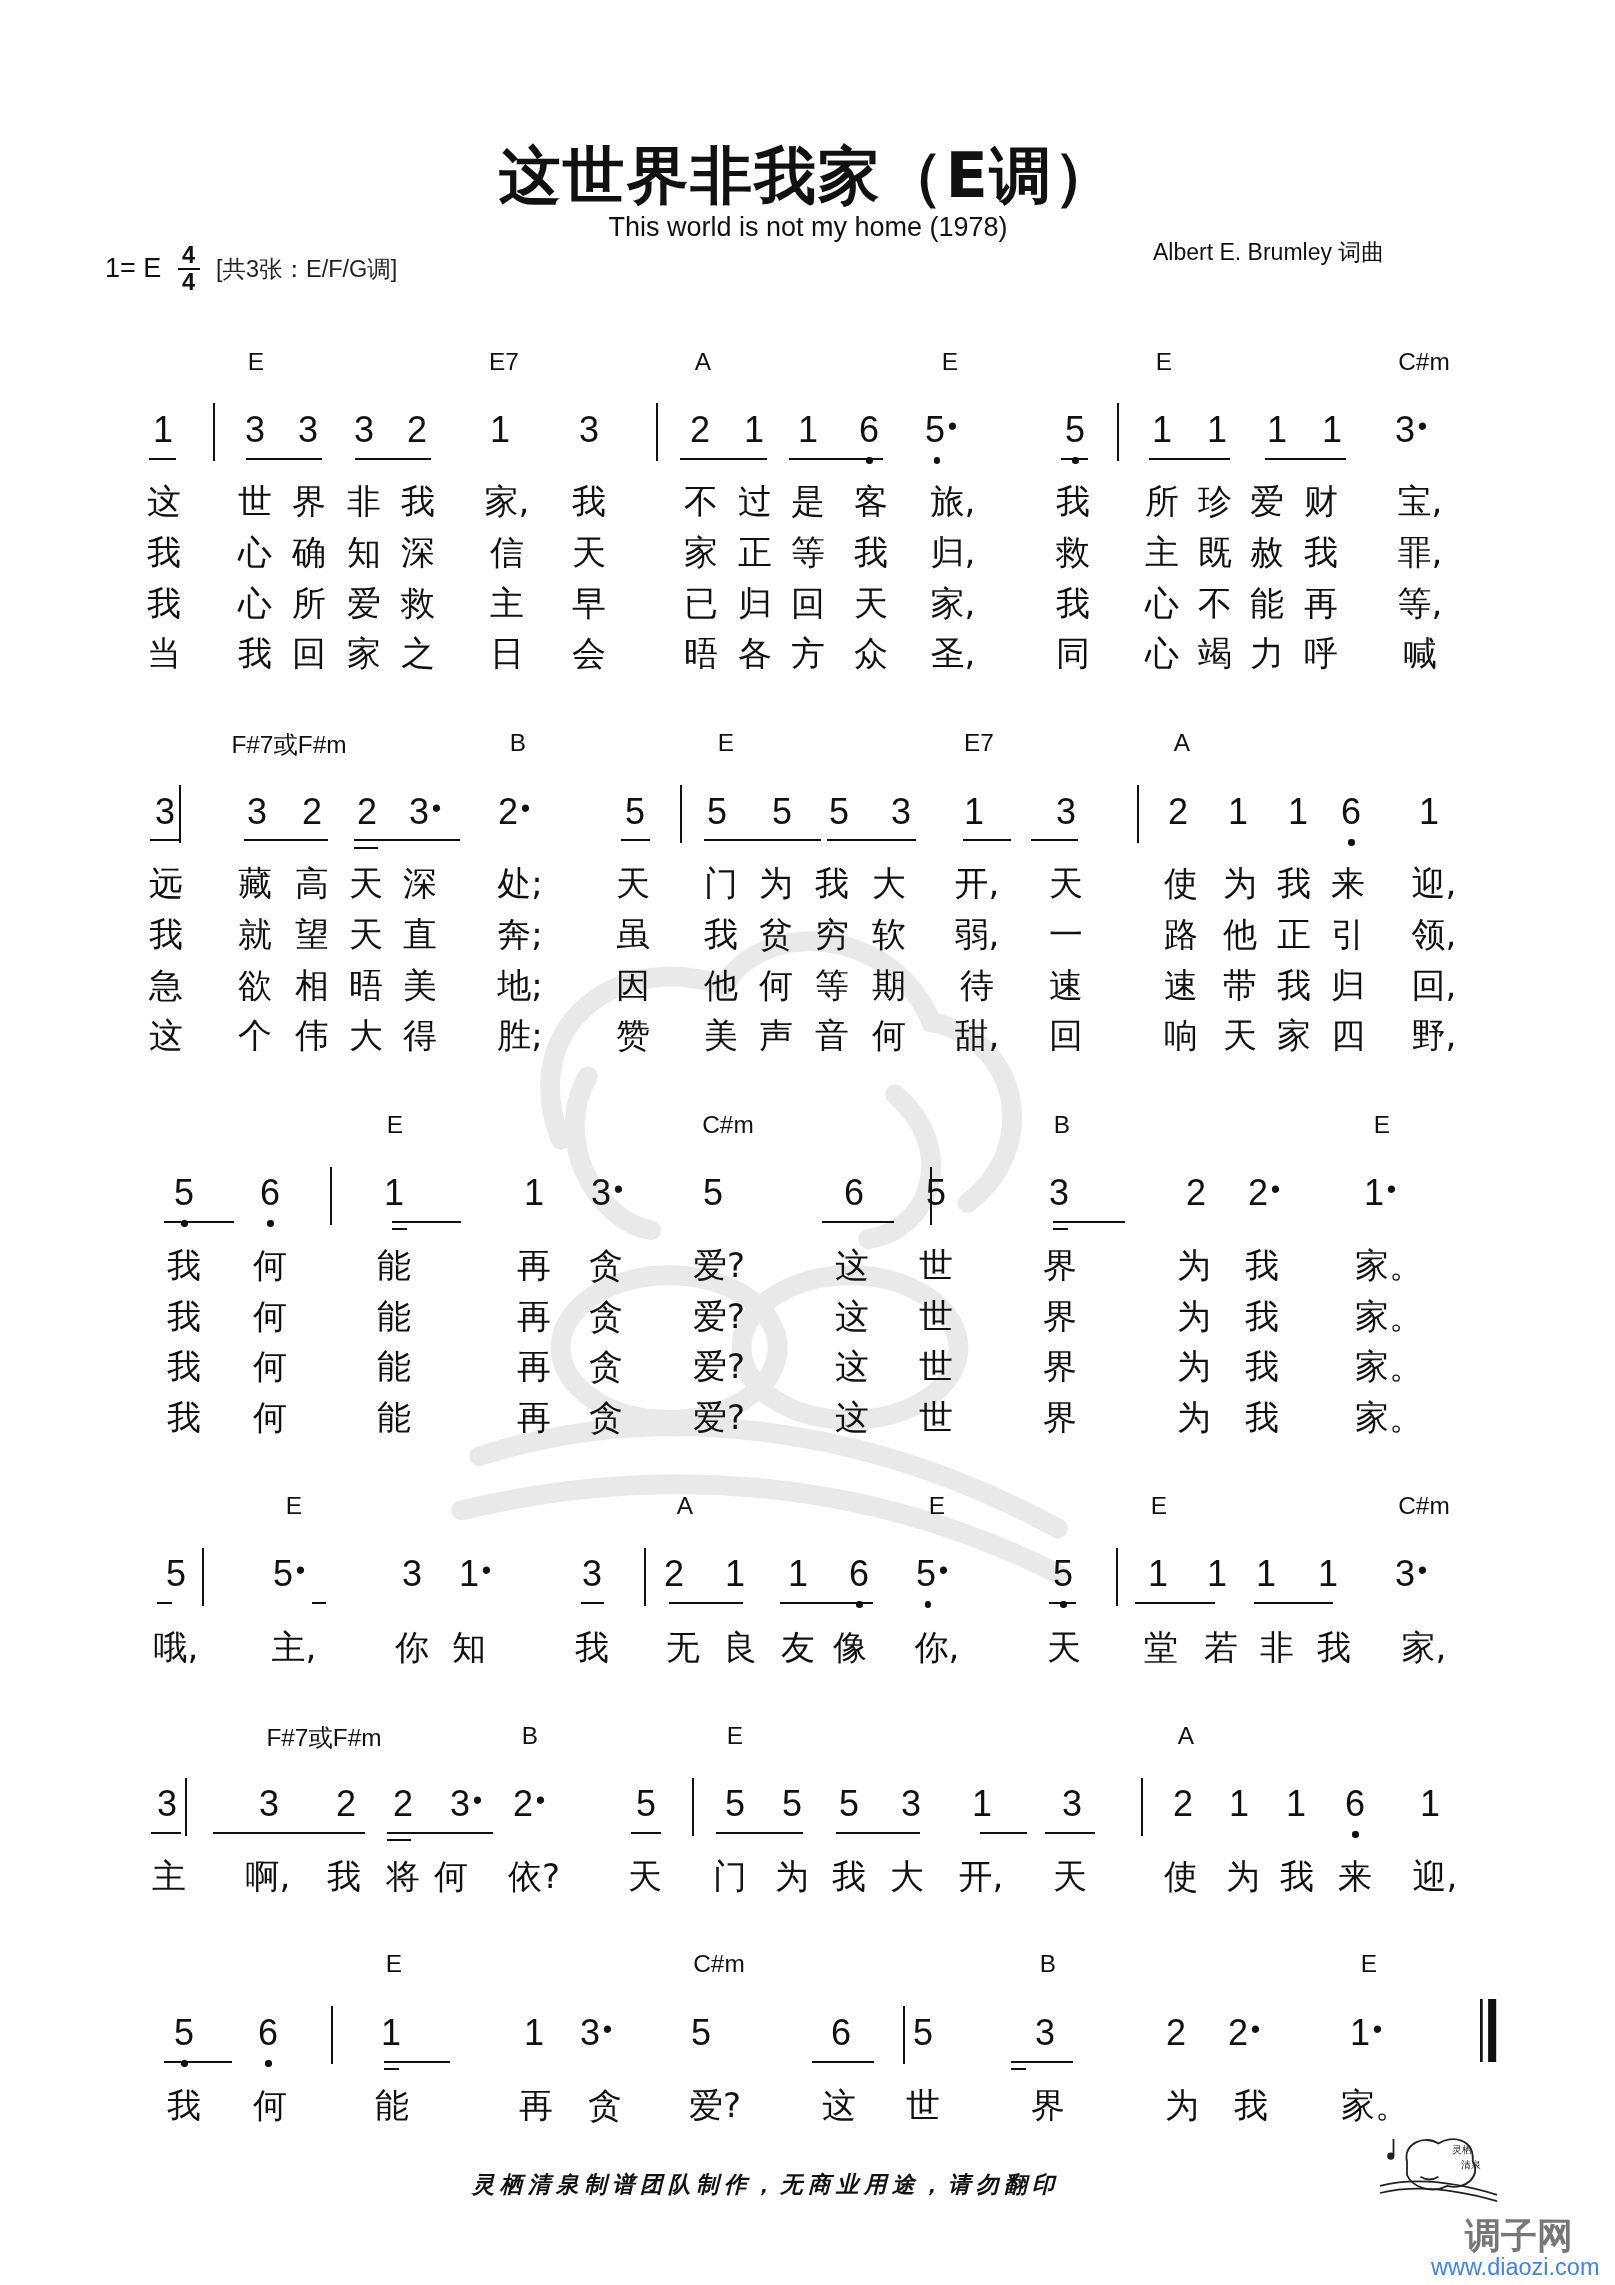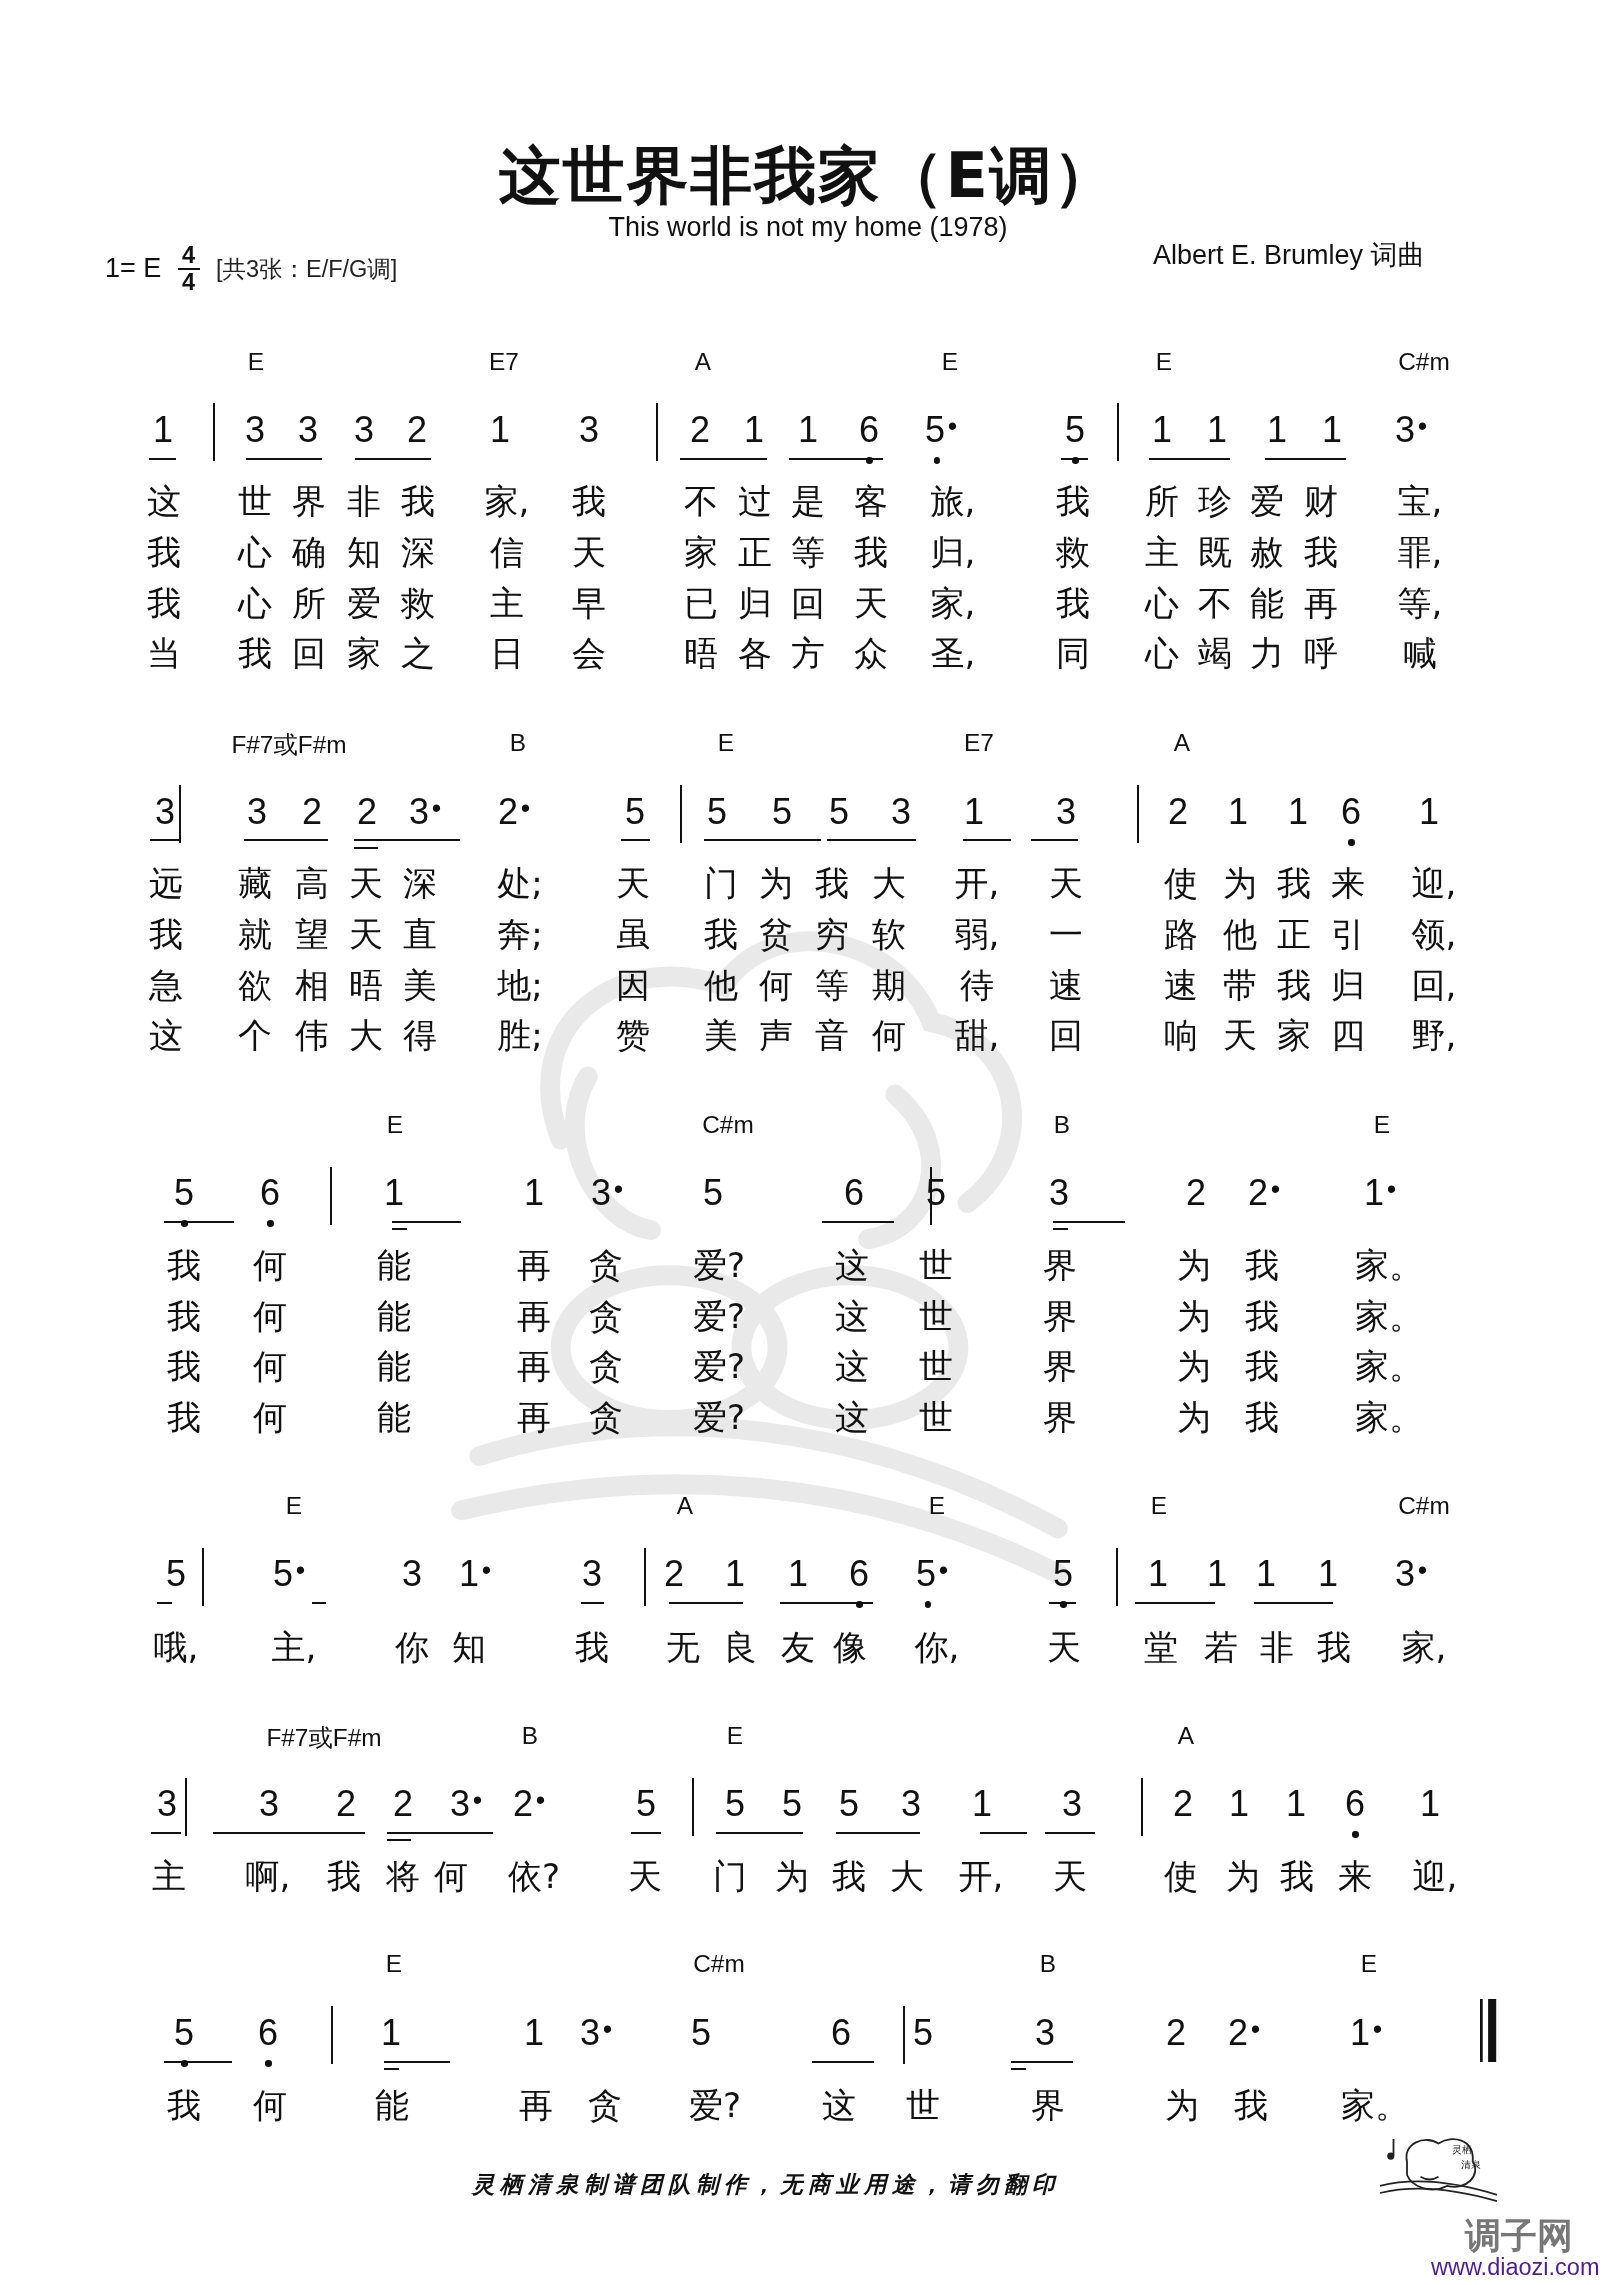--- a/index.html
+++ b/index.html
@@ -5,32 +5,32 @@
   html, body { margin: 0; padding: 0; background: #ffffff; }
   body { width: 1616px; height: 2285px; position: relative; overflow: hidden;
          font-family: "DejaVu Sans", "Liberation Sans", sans-serif; color: #111; }
   .abs { position: absolute; }
   .title { left: 0; width: 1616px; top: 134px; text-align: center; font-size: 62px; font-weight: bold; letter-spacing: 1.8px; }
   .subtitle { left: 0; width: 1616px; top: 212px; text-align: center; font-size: 27px; font-family: "Liberation Sans", sans-serif; }
   .meta { left: 105px; top: 244px; font-size: 27px; font-family: "Liberation Sans", sans-serif; display: flex; align-items: center; gap: 16.3px; }
   .timesig { display: inline-flex; flex-direction: column; align-items: center; font-size: 23.5px; line-height: 22px; font-weight: bold; }
   .timesig .bar { width: 22px; height: 1.8px; background: #111; margin: 1.8px 0; }
   .meta .note { font-size: 23.5px; color: #222; }
-  .composer { left: 1153px; top: 237px; font-size: 27px; font-family: "Liberation Sans", sans-serif; }
+  .composer { left: 1153px; top: 237px; font-size: 23px; font-family: "Liberation Sans", sans-serif; }
 
   .chord { position: absolute; font-size: 24.4px; font-family: "Liberation Sans", sans-serif; transform: translateX(-50%); white-space: nowrap; }
   .n { position: absolute; font-size: 36px; font-family: "Liberation Sans", sans-serif; transform: translateX(-50%); }
   .n .dot-low { position: absolute; left: 50%; bottom: -12.7px; width: 6.3px; height: 6.3px; margin-left: -2.7px; border-radius: 50%; background: #111; }
   .aug { font-size: 27px; vertical-align: 7.2px; margin-left: 2.7px; }
   .ul { position: absolute; height: 1.8px; background: #111; }
   .barline { position: absolute; width: 1.8px; background: #111; height: 58px; }
   .lyric { position: absolute; font-size: 34px; transform: translateX(-50%); white-space: nowrap; }
   .footer { left: 472px; top: 2169px; font-size: 22.6px; font-style: italic; font-weight: bold; letter-spacing: 5.4px; font-family: "DejaVu Serif", serif; }
   .wm1 { left: 1465px; top: 2212px; font-size: 36px; font-weight: bold; color: #777; }
-  .wm2 { left: 1431px; top: 2254px; font-size: 23.5px; color: #4c1d95; font-family: "Liberation Sans", sans-serif; }
+  .wm2 { left: 1431px; top: 2254px; font-size: 23.5px; color: #3b82f6; font-family: "Liberation Sans", sans-serif; }
   .logo { left: 1375px; top: 2130px; width: 127px; height: 72px; }
   .watermark-bg { left: 425px; top: 841px; width: 651px; height: 742px; opacity: 0.12; }
 </style>
 </head>
 <body>
 
 <svg class="abs watermark-bg" viewBox="0 0 720 820">
   <g fill="none" stroke="#555" stroke-width="22" stroke-linecap="round">
     <path d="M150 330 C100 200 220 120 330 160 C380 80 520 100 560 200 C660 220 680 340 600 400"></path>
     <path d="M180 260 C140 330 190 420 250 430"></path>

